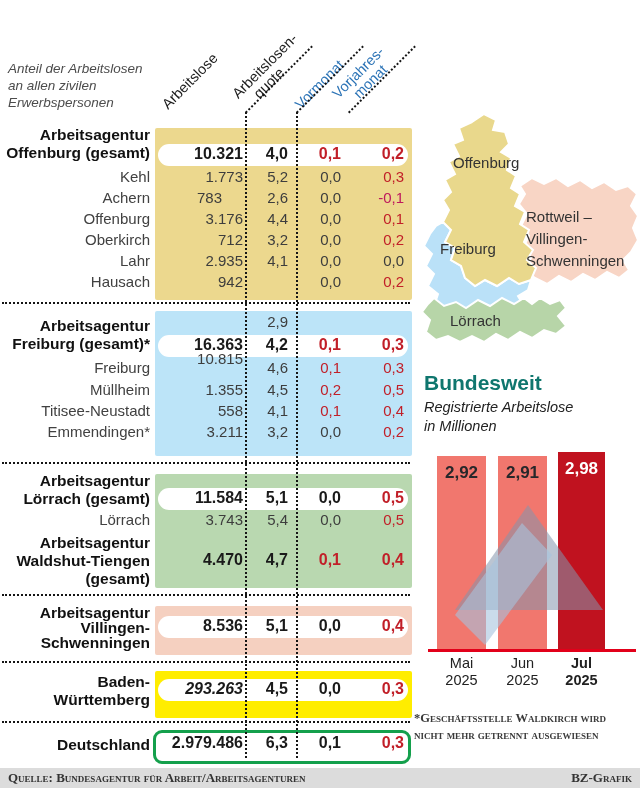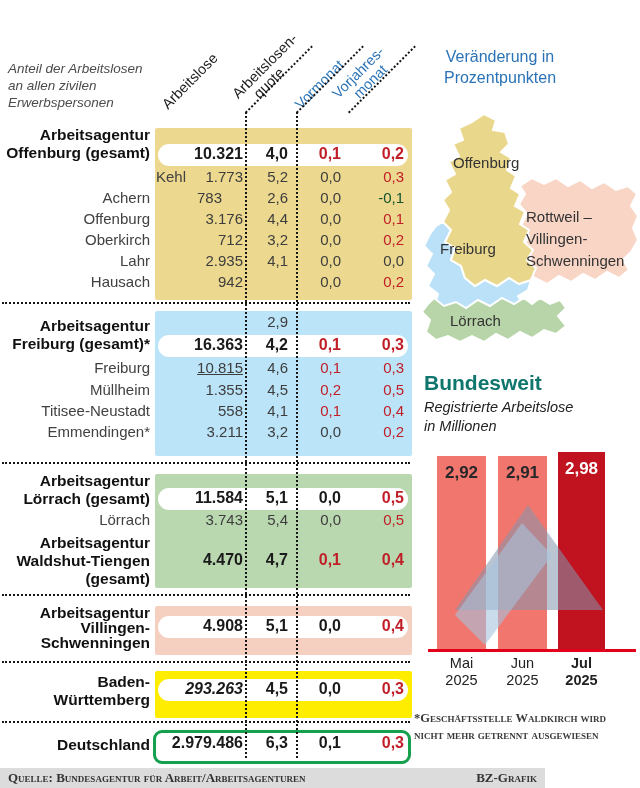--- a/index.html
+++ b/index.html
@@ -27,55 +27,53 @@
   
   .block{position:absolute;left:155px;width:257px;border-radius:2px;z-index:1;}
   .dbox{position:absolute;left:153px;width:252px;background:#fff;border:3.5px solid #14a04c;
         border-radius:9px;z-index:1;}
   .pill{position:absolute;left:158px;width:250px;background:#ffffff;border-radius:11px;z-index:2;}
   .rowlabel{position:absolute;left:0;width:150px;text-align:right;z-index:3;
             font-size:15px;color:#414141;line-height:18px;white-space:nowrap;}
   .rowlabel.b{font-weight:700;color:#111;font-size:15.5px;}
   .val{position:absolute;z-index:4;font-size:15px;text-align:right;white-space:nowrap;}
   .val.b{font-weight:700;font-size:16px;}
-  .vk{color:#1a1a1a;} .vd{color:#3d3d3d;} .vr{color:#c11f28;} .vg{color:#14532d;}
+  .vk{color:#1a1a1a;} .vd{color:#3d3d3d;} .vr{color:#c11f28;} .vg{color:#be185d;}
   
   .mapwrap{position:absolute;left:420px;top:98px;width:220px;height:292px;}
   .maplabel{font-family:"Liberation Sans",sans-serif;font-size:15px;fill:#333;}
   
   .bw-title{position:absolute;left:424px;top:371px;font-size:21px;font-weight:700;color:#0f766e;}
   .bw-sub{position:absolute;left:424px;top:398px;font-style:italic;font-size:14.5px;line-height:19px;
           color:#222;white-space:pre-line;}
   .bar{position:absolute;z-index:1;}
   .barval{position:absolute;z-index:2;font-size:17px;font-weight:700;text-align:center;}
   .baseline{position:absolute;left:428px;top:649px;width:208px;height:3px;z-index:4;}
   .cat{position:absolute;top:655px;text-align:center;font-size:14.5px;line-height:17px;color:#222;z-index:1;}
   .cat.b{font-weight:700;}
   .watermark{position:absolute;left:440px;top:495px;z-index:3;pointer-events:none;}
   
   .footnote{position:absolute;left:414px;top:710px;width:226px;
             font-family:"Liberation Serif",serif;font-variant:small-caps;font-weight:600;
             font-size:12.5px;line-height:17px;color:#3a3a3a;white-space:pre-line;}
-  .footer{position:absolute;left:0;top:768px;width:545px;height:20px;background:#dcdcdc;
+  .footer{position:absolute;left:0;top:768px;width:640px;height:20px;background:#dcdcdc;
           display:flex;align-items:center;justify-content:space-between;
           font-family:"Liberation Serif",serif;font-variant:small-caps;font-weight:600;
           font-size:13px;color:#333;}
   .footer .src{margin-left:8px;} .footer .credit{margin-right:8px;}
 </style>
 </head>
 <body>
 
 <div class="canvas">
 
 
   <div class="intro">Anteil der Arbeitslosen
 an allen zivilen
 Erwerbspersonen</div>
-  <div class="legend-right">Veränderung in
-Prozentpunkten</div>
 
   <div id="tablewrap">
       <div class="rot" style="left: 170px; top: 97px; color: rgb(28, 28, 28);">
         <span class="rotline">Arbeitslose</span>
       </div>
       <div class="rot" style="left: 251px; top: 82px; color: rgb(28, 28, 28);">
         <span class="rotline">Arbeitslosen-</span>
         <span class="rotline indent">quote</span>
       </div>
       <div class="rot" style="left: 303px; top: 97px; color: rgb(43, 115, 182);">
@@ -96,21 +94,21 @@
       <div class="hdot" style="top: 661px;"></div>
       <div class="hdot" style="top: 721px;"></div>
       <div class="block" style="top: 128px; height: 172px; background: rgb(236, 216, 142);"></div>
       <div class="pill" style="top: 144px; height: 22px;"></div>
       <div class="rowlabel b" style="top: 126px;">Arbeitsagentur</div>
       <div class="rowlabel b" style="top: 144px;">Offenburg (gesamt)</div>
       <div class="val vk b" style="top: 145px; right: 397px;">10.321</div>
       <div class="val vk b" style="top: 145px; right: 352px;">4,0</div>
       <div class="val vr b" style="top: 145px; right: 299px;">0,1</div>
       <div class="val vr b" style="top: 145px; right: 236px;">0,2</div>
-      <div class="rowlabel" style="top: 168px; padding-left: 36px;">Kehl</div>
+      <div class="rowlabel" style="top: 168px;">Kehl</div>
       <div class="val vd" style="top: 168px; right: 397px;">1.773</div>
       <div class="val vd" style="top: 168px; right: 352px;">5,2</div>
       <div class="val vd" style="top: 168px; right: 299px;">0,0</div>
       <div class="val vr" style="top: 168px; right: 236px;">0,3</div>
       <div class="rowlabel" style="top: 189px;">Achern</div>
       <div class="val vd" style="top: 189px; right: 418px;">783</div>
       <div class="val vd" style="top: 189px; right: 352px;">2,6</div>
       <div class="val vd" style="top: 189px; right: 299px;">0,0</div>
       <div class="val vg" style="top: 189px; right: 236px;">-0,1</div>
       <div class="rowlabel" style="top: 210px;">Offenburg</div>
@@ -135,21 +133,21 @@
       <div class="val vr" style="top: 273px; right: 236px;">0,2</div>
       <div class="block" style="top: 311px; height: 145px; background: rgb(188, 228, 248);"></div>
       <div class="pill" style="top: 335px; height: 22px;"></div>
       <div class="rowlabel b" style="top: 317px;">Arbeitsagentur</div>
       <div class="rowlabel b" style="top: 335px;">Freiburg (gesamt)*</div>
       <div class="val vk b" style="top: 336px; right: 397px;">16.363</div>
       <div class="val vk b" style="top: 336px; right: 352px;">4,2</div>
       <div class="val vr b" style="top: 336px; right: 299px;">0,1</div>
       <div class="val vr b" style="top: 336px; right: 236px;">0,3</div>
       <div class="rowlabel" style="top: 359px;">Freiburg</div>
-      <div class="val vd" style="top: 359px; right: 397px; text-decoration: underline;">10.815</div>
+      <div class="val vd" style="top: 350px; right: 397px;">10.815</div>
       <div class="val vd" style="top: 359px; right: 352px;">4,6</div>
       <div class="val vr" style="top: 359px; right: 299px;">0,1</div>
       <div class="val vr" style="top: 359px; right: 236px;">0,3</div>
       <div class="rowlabel" style="top: 381px;">Müllheim</div>
       <div class="val vd" style="top: 381px; right: 397px;">1.355</div>
       <div class="val vd" style="top: 381px; right: 352px;">4,5</div>
       <div class="val vr" style="top: 381px; right: 299px;">0,2</div>
       <div class="val vr" style="top: 381px; right: 236px;">0,5</div>
       <div class="rowlabel" style="top: 402px;">Titisee-Neustadt</div>
       <div class="val vd" style="top: 402px; right: 397px;">558</div>
@@ -179,21 +177,21 @@
       <div class="rowlabel b" style="top: 570px;">(gesamt)</div>
       <div class="val vk b" style="top: 551px; right: 397px;">4.470</div>
       <div class="val vk b" style="top: 551px; right: 352px;">4,7</div>
       <div class="val vr b" style="top: 551px; right: 299px;">0,1</div>
       <div class="val vr b" style="top: 551px; right: 236px;">0,4</div>
       <div class="block" style="top: 606px; height: 49px; background: rgb(245, 208, 192);"></div>
       <div class="pill" style="top: 616px; height: 22px;"></div>
       <div class="rowlabel b" style="top: 604px;">Arbeitsagentur</div>
       <div class="rowlabel b" style="top: 619px;">Villingen-</div>
       <div class="rowlabel b" style="top: 634px;">Schwenningen</div>
-      <div class="val vk b" style="top: 617px; right: 397px;">4.908</div>
+      <div class="val vk b" style="top: 617px; right: 397px;">8.536</div>
       <div class="val vk b" style="top: 617px; right: 352px;">5,1</div>
       <div class="val vk b" style="top: 617px; right: 299px;">0,0</div>
       <div class="val vr b" style="top: 617px; right: 236px;">0,4</div>
       <div class="block" style="top: 671px; height: 47px; background: rgb(255, 237, 0);"></div>
       <div class="pill" style="top: 679px; height: 22px;"></div>
       <div class="rowlabel b" style="top: 673px;">Baden-</div>
       <div class="rowlabel b" style="top: 691px;">Württemberg</div>
       <div class="val vk b" style="top: 680px; right: 397px; font-style: italic;">293.263</div>
       <div class="val vk b" style="top: 680px; right: 352px;">4,5</div>
       <div class="val vk b" style="top: 680px; right: 299px;">0,0</div>

